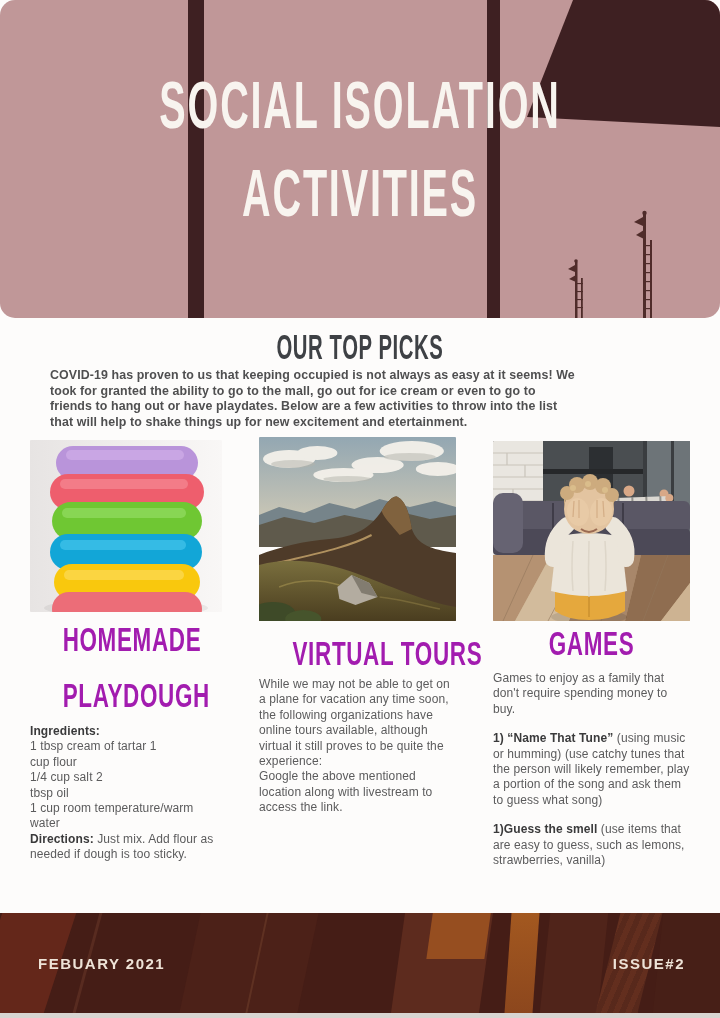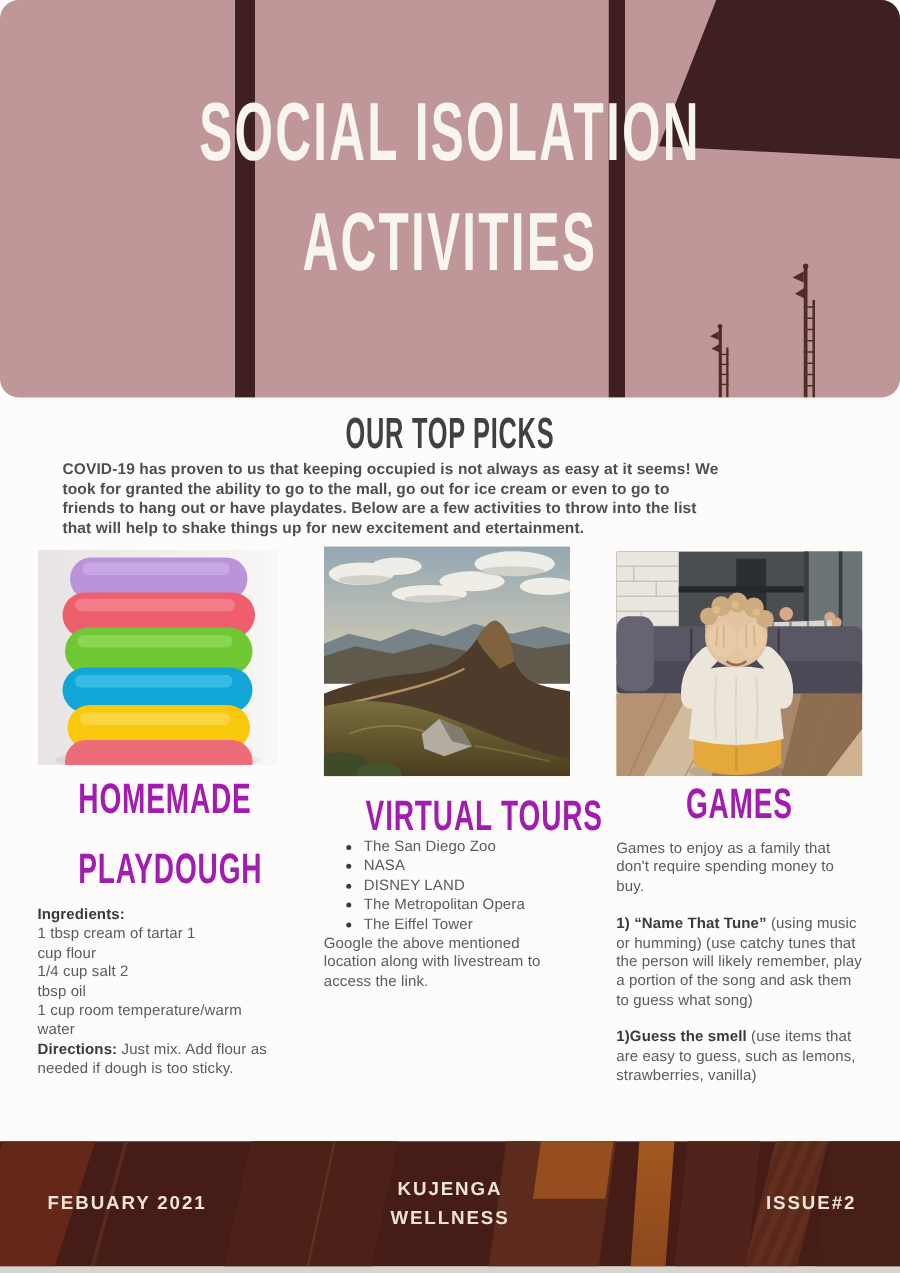--- a/index.html
+++ b/index.html
@@ -202,27 +202,21 @@
             <polygon fill="#827c70" points="92,138 110,146 118,160 102,156"></polygon>
             <ellipse cx="14" cy="176" rx="22" ry="11" fill="#3e4a28"></ellipse>
             <ellipse cx="44" cy="182" rx="18" ry="9" fill="#46542c"></ellipse>
             <path d="M20,150 C40,142 60,142 80,148" stroke="#9b8a4b" stroke-width="1.5" fill="none" opacity="0.7"></path>
             <path d="M120,160 C140,162 160,168 180,172" stroke="#8a7a42" stroke-width="1.5" fill="none" opacity="0.6"></path>
           </svg>
         </div>
         <h3>
           <span class="hline">VIRTUAL TOURS</span>
         </h3>
-        <ul class="tours">
-          <li><span class="dot"></span><span>The San Diego Zoo</span></li>
-          <li><span class="dot"></span><span>NASA</span></li>
-          <li><span class="dot"></span><span>DISNEY LAND</span></li>
-          <li><span class="dot"></span><span>The Metropolitan Opera</span></li>
-          <li><span class="dot"></span><span>The Eiffel Tower</span></li>
-        </ul>
+        <p class="coltext">While we may not be able to get on a plane for vacation any time soon, the following organizations have online tours available, although virtual it still proves to be quite the experience:</p>
         <p class="coltext" style="margin-top:0">Google the above mentioned location along with livestream to access the link.</p>
       </section>
 
       <section class="col col3">
         <div class="photo">
           <svg viewBox="0 0 197 180" preserveAspectRatio="none">
             <rect width="197" height="118" fill="#4a4e51"></rect>
             <rect x="0" y="0" width="50" height="118" fill="#e9e6e0"></rect>
             <g stroke="#c9c4ba" stroke-width="1.2">
               <line x1="0" y1="12" x2="50" y2="12"></line>
@@ -328,20 +322,16 @@
         <div class="tex tx3"></div>
       <div class="tex tx4"></div>
         <div class="tex tx5"></div>
         <div class="tex tx6"></div>
       <div class="tex tx7"></div>
         <div class="tex tx8"></div>
         <div class="tex tx9"></div>
       <div class="tex tx10"></div>
     </div>
     <div class="footer-date">FEBUARY 2021</div>
-    <div class="footer-brand">
-      <div>KUJENGA</div>
-      <div>WELLNESS</div>
-    </div>
     <div class="footer-issue">ISSUE#2</div>
   </footer>
   <div class="page-edge"></div>
 </div>
 
 </body></html>

